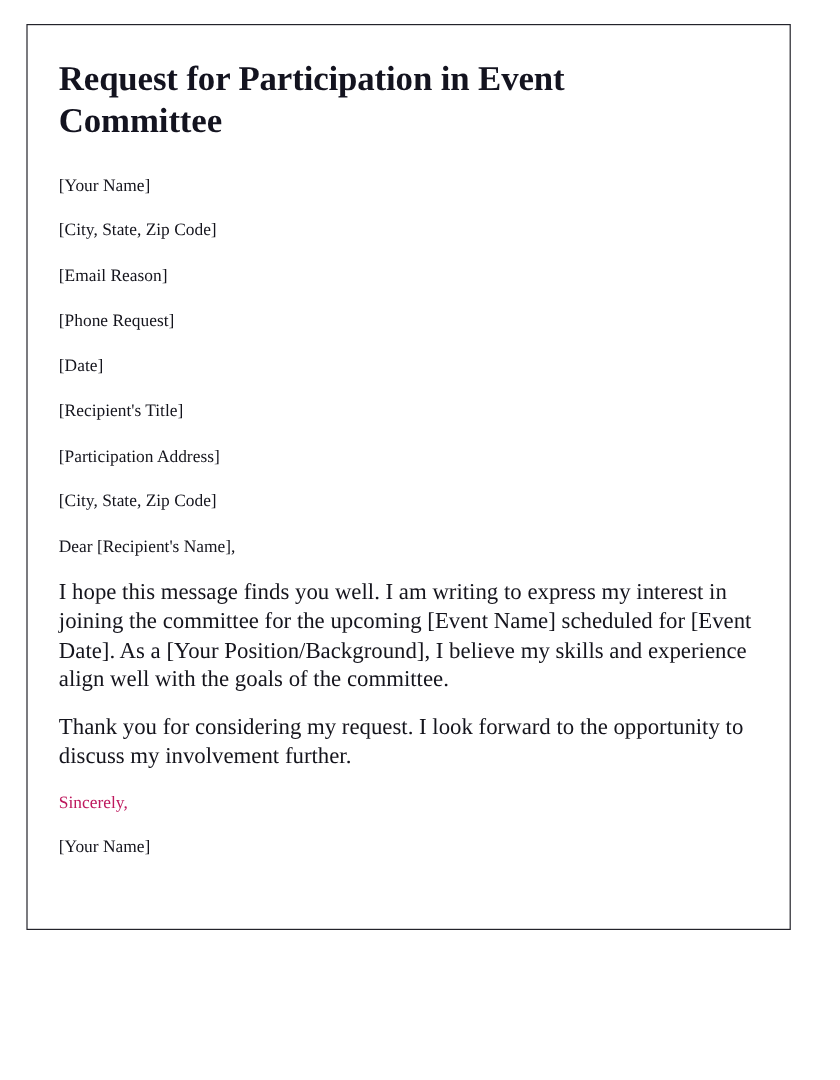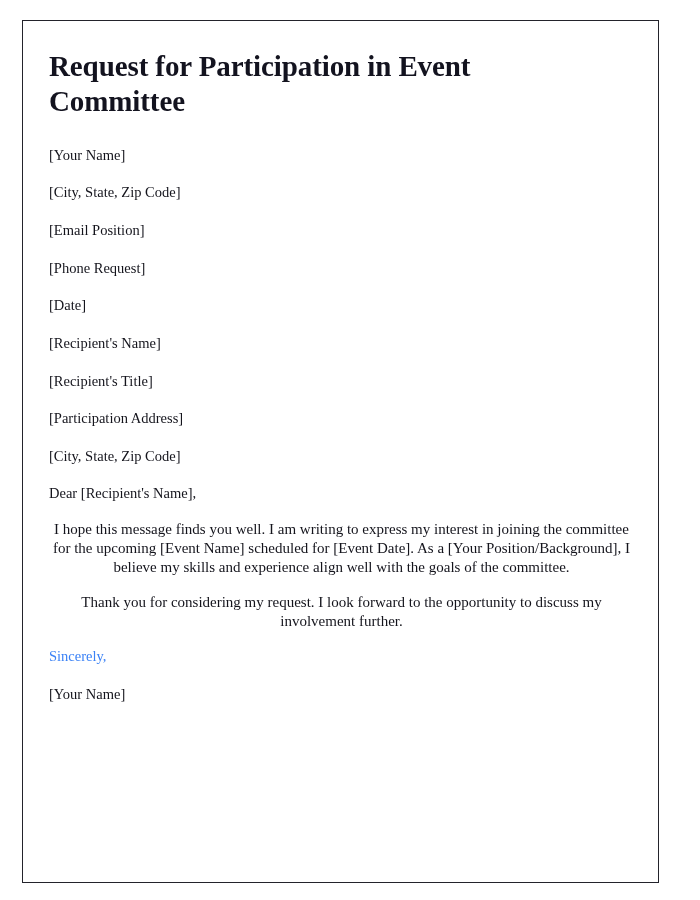--- a/index.html
+++ b/index.html
@@ -11,21 +11,21 @@
     width: 700px;
     height: 900px;
     font-family: "Liberation Serif", "DejaVu Serif", serif;
     -webkit-font-smoothing: antialiased;
   }
   .page {
     position: absolute;
     left: 22px;
     top: 20px;
     width: 637px;
-    height: 863px;
+    height: 755px;
     border: 1.5px solid #23232b;
     background: #ffffff;
     box-sizing: border-box;
     overflow: hidden;
   }
   .content {
     padding: 28px 24px 0 26px;
   }
   .doc-title {
     font-family: "Liberation Serif", "DejaVu Serif", serif;
@@ -43,58 +43,57 @@
     color: #14141c;
     margin: 0 0 19.5px 0;
   }
   .salutation {
     font-size: 14.5px;
     line-height: 1.25;
     color: #14141c;
     margin: 1px 0 17px 0;
   }
   .body-para {
-    font-size: 15px;
+    font-size: 19px;
     line-height: 1.28;
     color: #14141c;
     margin: 0 0 16px 0;
     max-width: 587px;
-    text-align: center;
+    text-align: left;
   }
   .closing-line {
     font-size: 14.5px;
     line-height: 1.25;
-    color: #3b82f6;
+    color: #be185d;
     margin: 0 0 19.5px 0;
   }
   .sign-name {
     font-size: 14.5px;
     line-height: 1.25;
     color: #14141c;
     margin: 0;
   }
 </style>
 </head>
 <body>
 
 <div class="page">
   <div class="content">
 
     <h1 class="doc-title">Request for Participation in Event Committee</h1>
 
     <div>
       <p class="field-line">[Your Name]</p>
       <p class="field-line">[City, State, Zip Code]</p>
-      <p class="field-line">[Email Position]</p>
+      <p class="field-line">[Email Reason]</p>
       <p class="field-line">[Phone Request]</p>
       <p class="field-line">[Date]</p>
     </div>
 
     <div>
-      <p class="field-line">[Recipient's Name]</p>
       <p class="field-line">[Recipient's Title]</p>
       <p class="field-line">[Participation Address]</p>
       <p class="field-line">[City, State, Zip Code]</p>
     </div>
 
     <p class="salutation">Dear [Recipient's Name],</p>
 
     <div>
       <p class="body-para">I hope this message finds you well. I am writing to express my interest in joining the committee for the upcoming [Event Name] scheduled for [Event Date]. As a [Your Position/Background], I believe my skills and experience align well with the goals of the committee.</p>
       <p class="body-para">Thank you for considering my request. I look forward to the opportunity to discuss my involvement further.</p>

